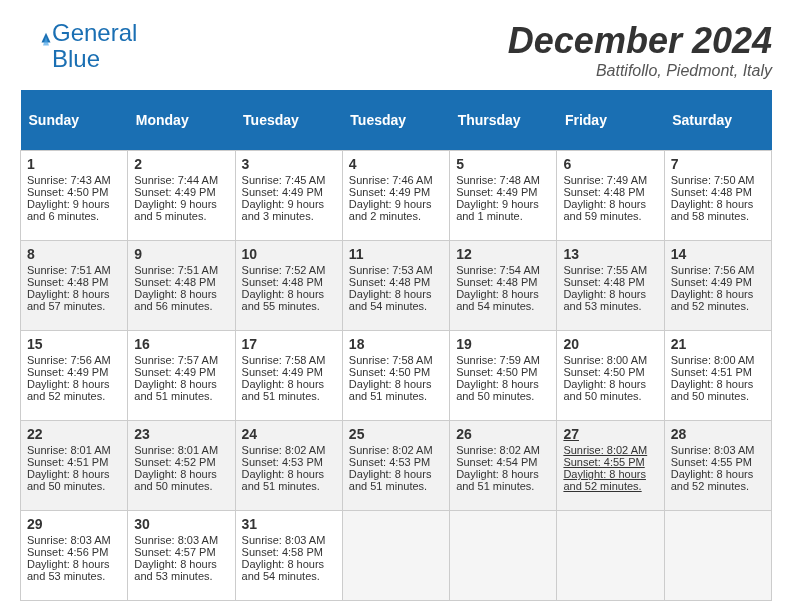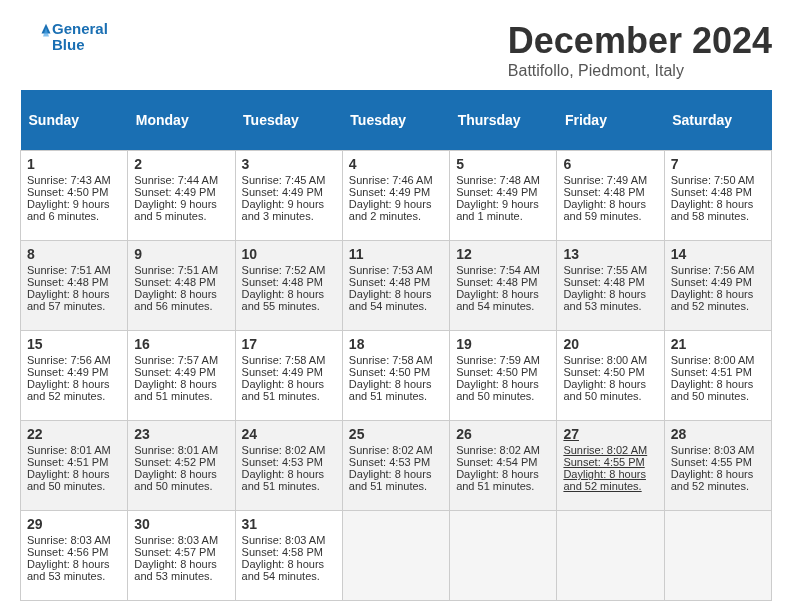--- a/index.html
+++ b/index.html
@@ -14,34 +14,36 @@
       display: flex;
       justify-content: space-between;
       align-items: flex-start;
       margin-bottom: 10px;
     }
     .logo {
       display: flex;
       align-items: center;
     }
     .logo-text {
-      font-size: 15px;
-      font-weight: bold;
+      font-size: 24px;
+      font-weight: normal;
       color: #333;
       line-height: 1.1;
     }
     .logo-text span {
       color: #1a6fb3;
     }
     .logo-icon {
       width: 30px;
       height: 30px;
       margin-left: 2px;
     }
     .title-block {
+      text-align: right;
+      font-style: italic;
     }
     .month-title {
       font-size: 36px;
       font-weight: bold;
       color: #333;
     }
     .location {
       font-size: 16px;
       color: #555;
     }

